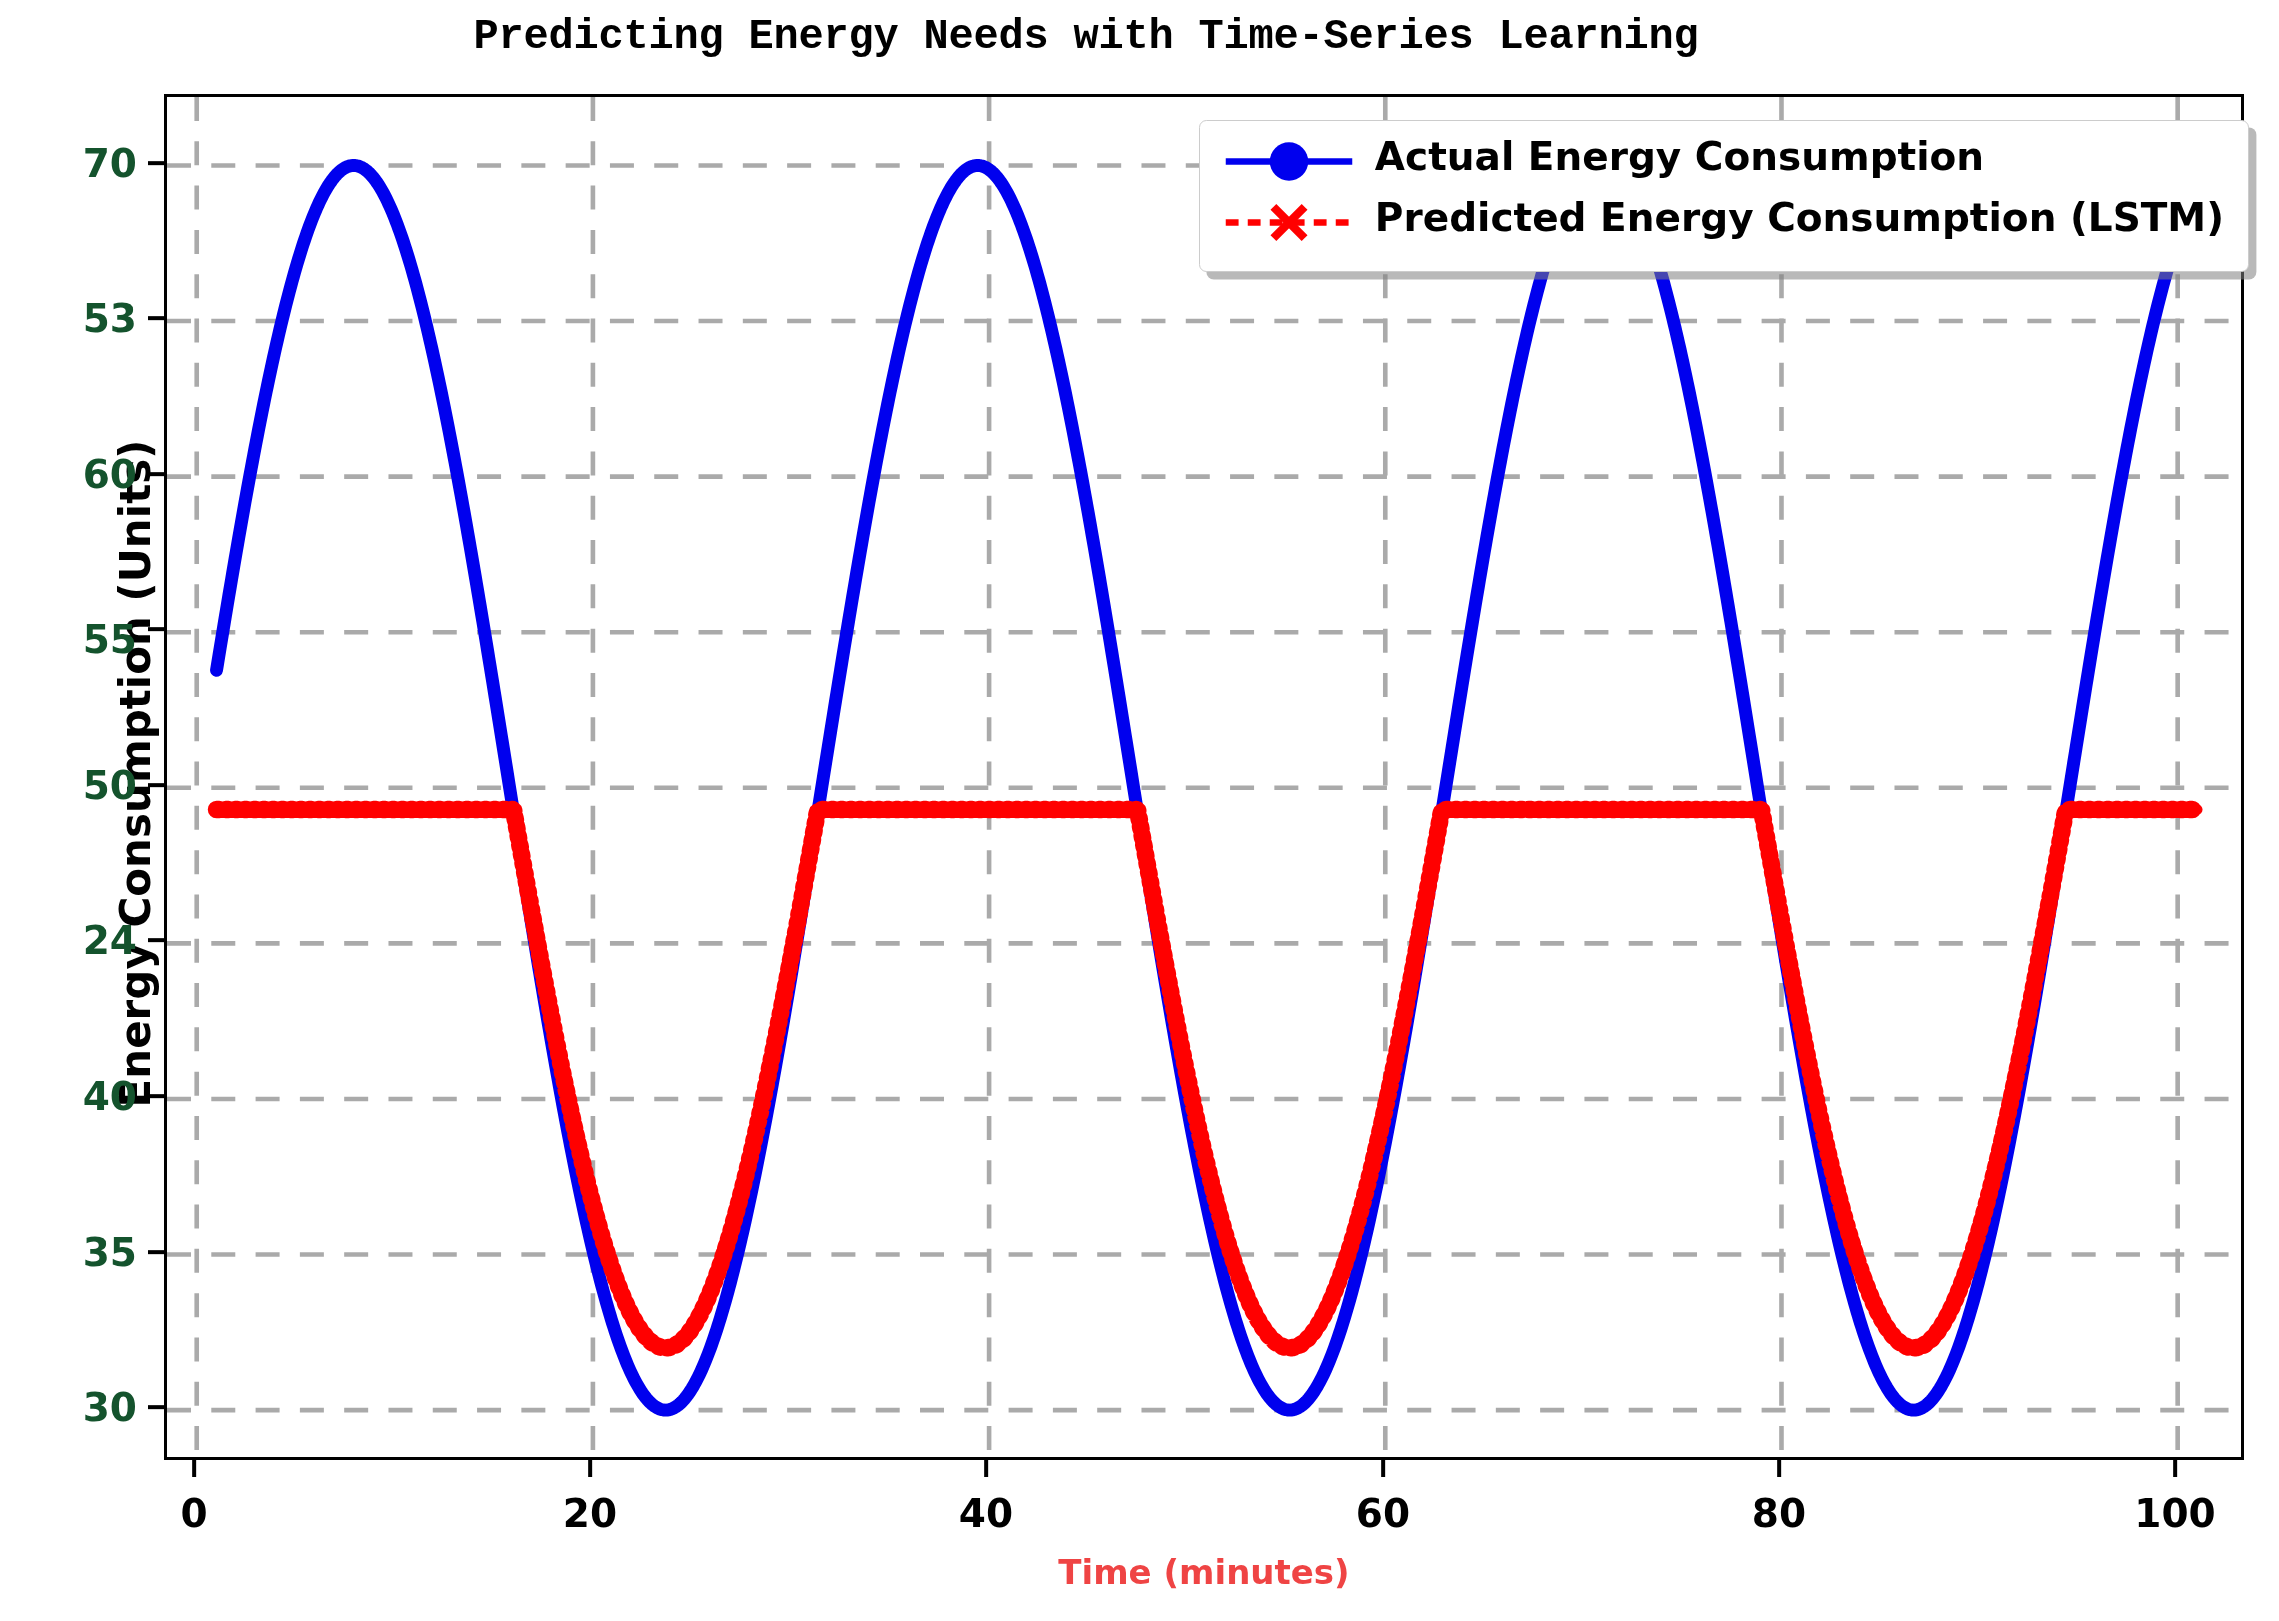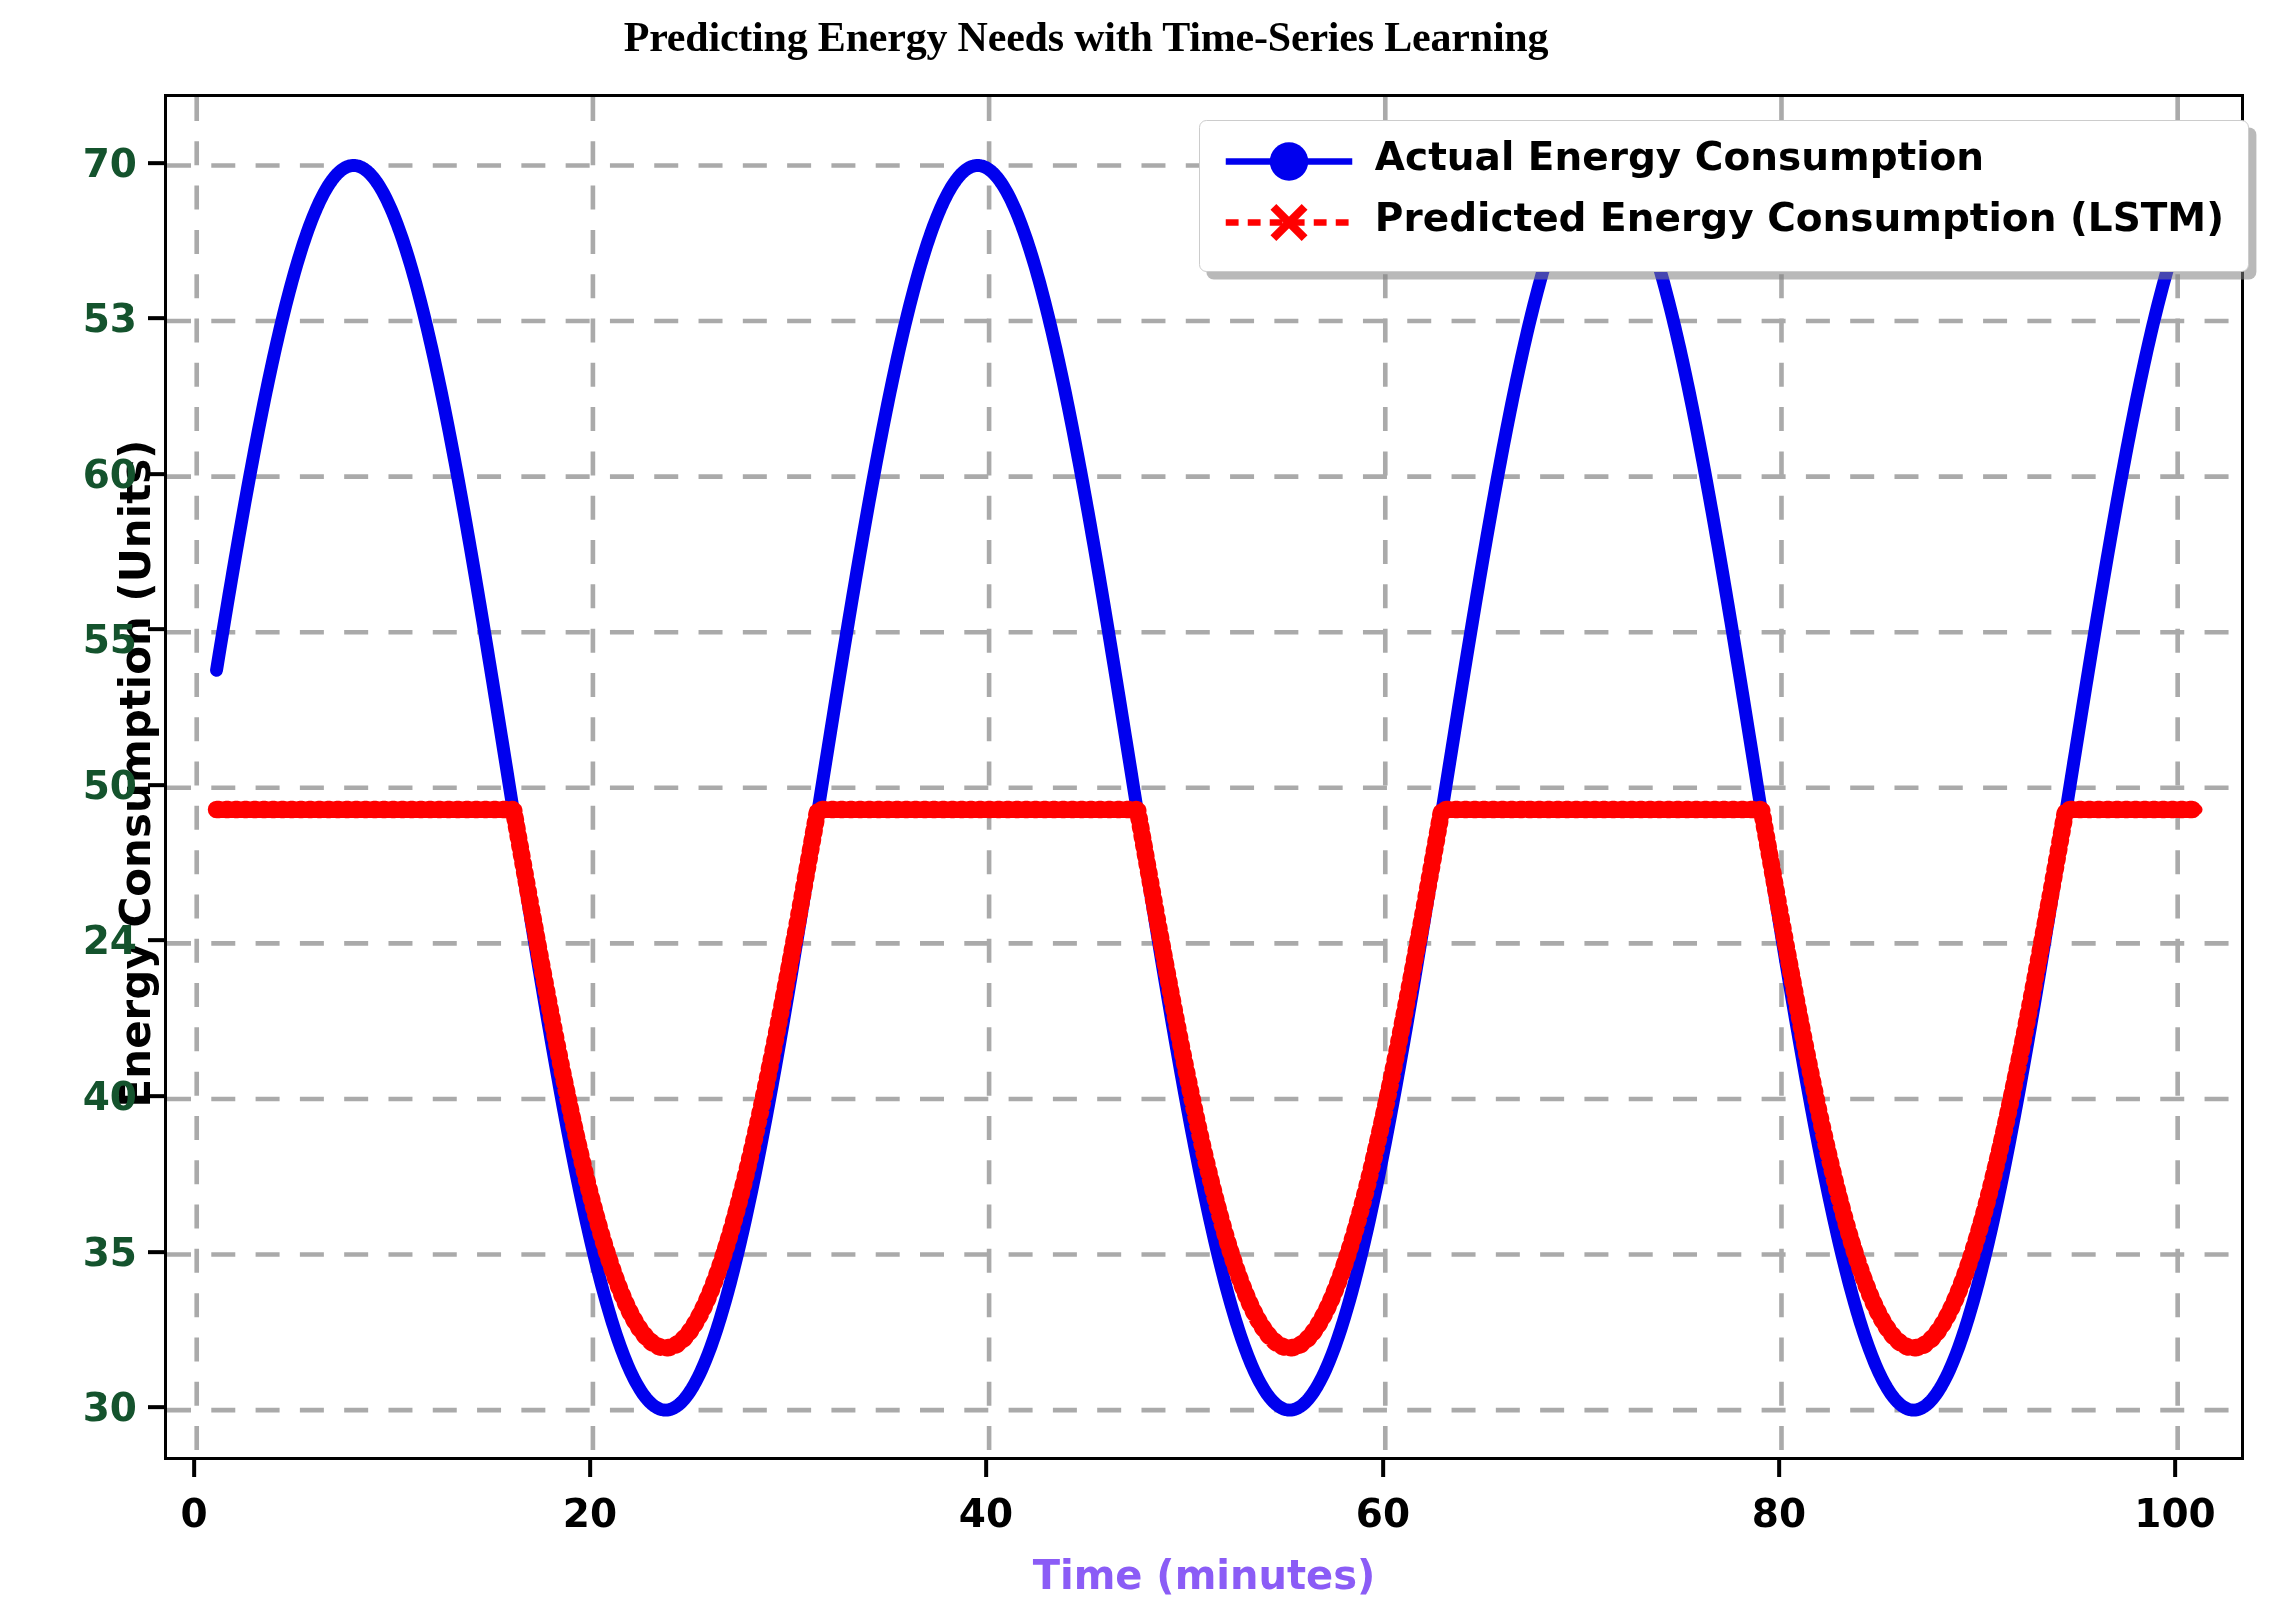--- a/index.html
+++ b/index.html
@@ -4,21 +4,21 @@
 <style>
   html,body{margin:0;padding:0;background:#ffffff;}
   body{width:2280px;height:1622px;font-family:"DejaVu Sans","Liberation Sans",sans-serif;overflow:hidden;}
   #figure{position:relative;width:2280px;height:1622px;background:#ffffff;}
 
   #chart-title{
     position:absolute;left:0;top:13px;width:2172px;
     text-align:center;
     font-size:42px;font-weight:bold;color:#000000;
     letter-spacing:-0.2px;
-    font-family:Liberation Serif, serif;
+    font-family:Liberation Mono, monospace;
   }
 
   #plot-frame{
     position:absolute;left:164px;top:94px;width:2080px;height:1366px;
     border:3.7px solid #000000;box-sizing:border-box;background:#ffffff;
   }
   #plot-svg{position:absolute;left:0;top:0;width:2080px;height:1366px;}
 
   .ytick-label{
     position:absolute;right:0;width:111px;text-align:right;
@@ -38,21 +38,21 @@
     position:absolute;
     left:-517px;top:calc(50% - 28px);
     width:1200px;text-align:center;
     font-size:42px;font-weight:bold;color:#000000;
     transform:rotate(-90deg);transform-origin:center center;
   }
   #ylabel-wrap{position:absolute;left:52px;top:94px;width:55px;height:1366px;}
 
   #xlabel{
     position:absolute;left:164px;top:1552px;width:2080px;text-align:center;
-    font-size:40px;font-weight:bold;color:#8b5cf6;
+    font-size:34px;font-weight:bold;color:#ef4444;
   }
 
   #legend{
     position:absolute;right:31px;top:120px;
     background:#ffffff;border:1.8px solid #cccccc;border-radius:7.4px;
     box-shadow:7.4px 7.4px 0 rgba(128,128,128,0.55);
     padding:13px 24px 14.8px 20px;
   }
   .legend-row{display:flex;align-items:flex-start;height:61px;}
   .legend-sample{width:138px;height:55px;flex:0 0 138px;}

